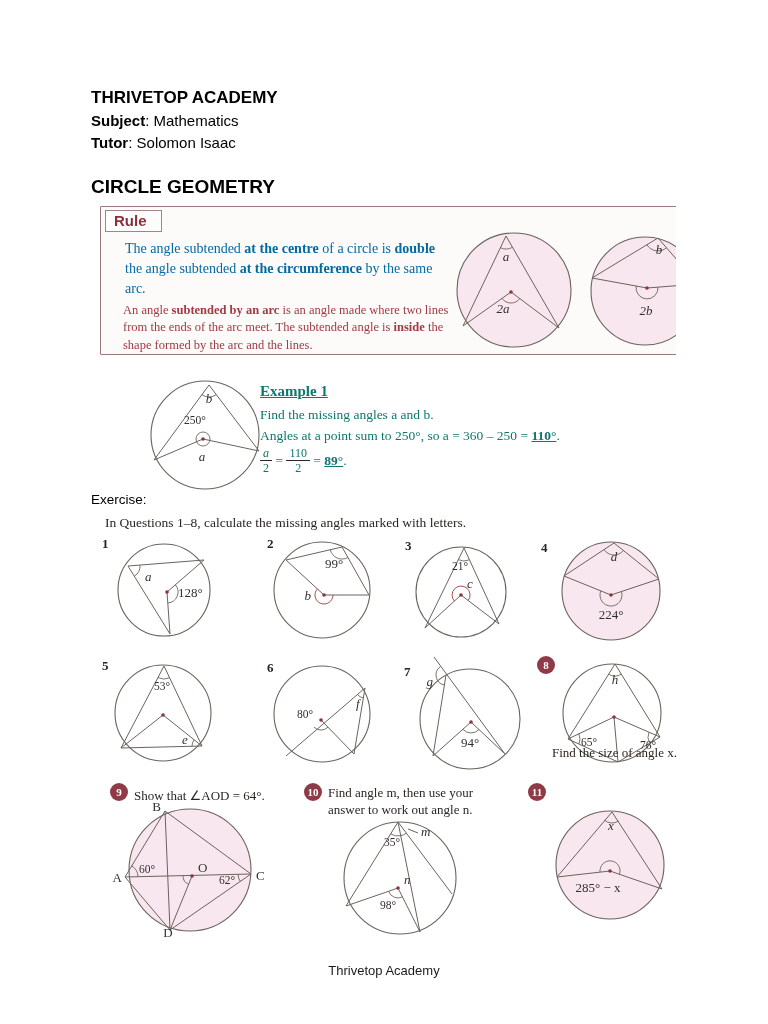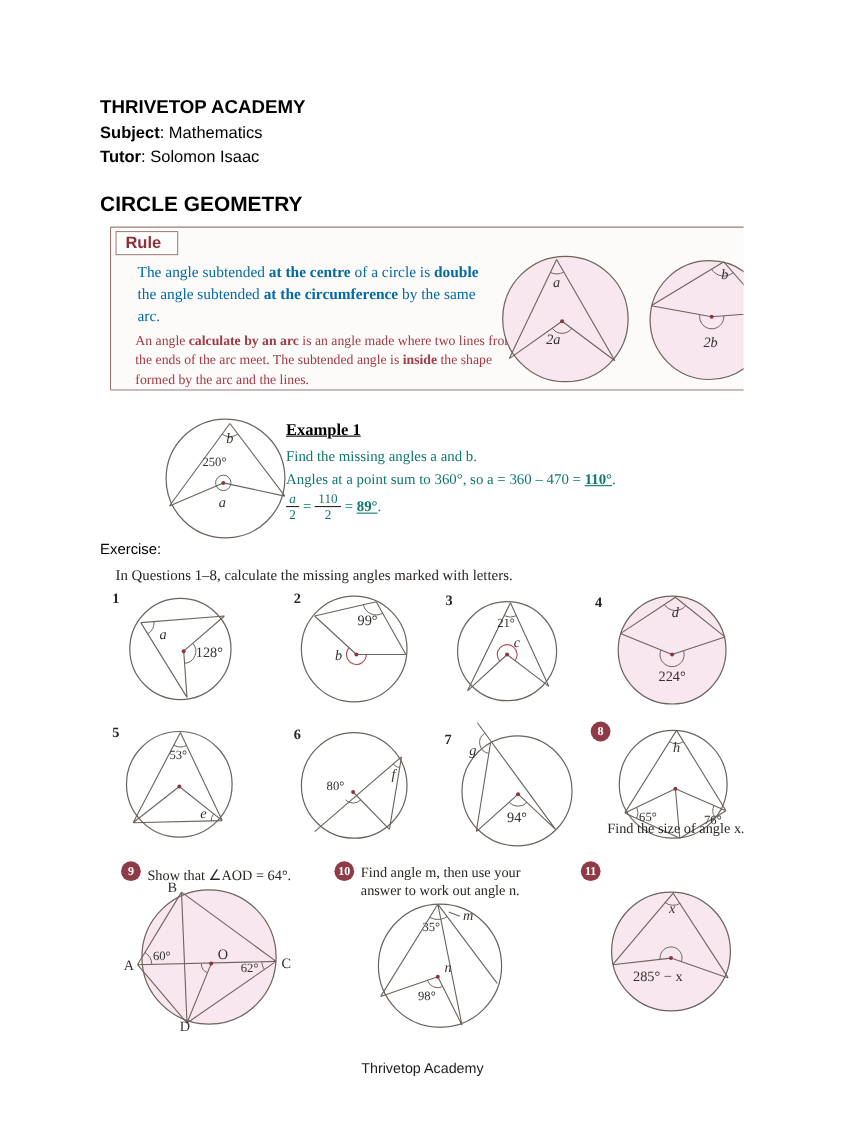--- a/index.html
+++ b/index.html
@@ -15,21 +15,21 @@
   .sec-title{left:91px;top:176px;font:bold 19px "Liberation Sans",sans-serif;color:#000;}
   
   .rulebox{left:100px;top:206px;width:609px;height:147px;background:#fdfbfa;
            border:1.5px solid #9b7b78;border-radius:1px;}
   .ruletab{position:absolute;left:4px;top:3px;padding:1px 14px 2px 8px;background:#fefdfd;
            border:1px solid #a08582;font:bold 15px "Liberation Sans",sans-serif;color:#8e2f3c;}
   .rule-p1{position:absolute;left:24px;top:32px;width:322px;font-size:14px;line-height:1.42;color:#0369a1;}
   .rule-p2{position:absolute;left:22px;top:95px;width:348px;font-size:12.5px;line-height:1.38;color:#a03a44;}
   .rule-p1 b,.rule-p2 b{font-weight:bold;}
   
-  .ex-head{left:260px;top:383px;font-size:15px;font-weight:bold;text-decoration:underline;color:#000000;}
+  .ex-head{left:260px;top:383px;font-size:15px;font-weight:bold;text-decoration:underline;color:#0f766e;}
   .ex-line{font-size:13.5px;color:#0f766e;}
   .ex1{left:260px;top:407px;}
   .ex2{left:260px;top:428px;}
   .ex3{left:260px;top:447px;}
   .ans{font-weight:bold;text-decoration:underline;}
   .frac{display:inline-block;text-align:center;vertical-align:-0.62em;line-height:1;font-size:12px;}
   .frac .fn{display:block;border-bottom:1px solid #2b2522;padding:0 3px 1px;}
   .frac .fd{display:block;padding:1px 3px 0;}
   
   .ex-label{left:91px;top:492px;font:13.5px "Liberation Sans",sans-serif;color:#000;}
@@ -57,21 +57,21 @@
 <div class="page">
 
   <div class="abs h-title">THRIVETOP ACADEMY</div>
   <div class="abs h-line h-sub"><b>Subject</b><span>: Mathematics</span></div>
   <div class="abs h-line h-tut"><b>Tutor</b><span>: Solomon Isaac</span></div>
   <div class="abs sec-title">CIRCLE GEOMETRY</div>
 
   <div class="abs rulebox">
     <div class="ruletab">Rule</div>
     <div class="rule-p1"><span>The angle subtended </span><b>at the centre</b><span> of a circle is </span><b>double</b><span> the angle subtended </span><b>at the circumference</b><span> by the same arc.</span></div>
-    <div class="rule-p2"><span>An angle </span><b>calculate by an arc</b><span> is an angle made where two lines from the ends of the arc meet.  The subtended angle is </span><b>inside</b><span> the shape formed by the arc and the lines.</span></div>
+    <div class="rule-p2"><span>An angle </span><b>subtended by an arc</b><span> is an angle made where two lines from the ends of the arc meet.  The subtended angle is </span><b>inside</b><span> the shape formed by the arc and the lines.</span></div>
 
     <svg style="left:352px;top:20px;" width="122" height="124" viewBox="0 0 122 124">
       <circle class="cir pink" cx="61" cy="63" r="57"></circle>
       <path class="ln" d="M53 9 L10 99 M53 9 L106 101 M58 65 L10 99 M58 65 L106 101"></path>
       <path class="arc" d="M47.4 20.7 A13 13 0 0 0 59.5 20.3"></path>
       <path class="arc" d="M49 71.4 A11 11 0 0 0 66.8 71.6"></path>
       <circle class="dot" cx="58" cy="65" r="1.8"></circle>
       <text class="it" x="53" y="34" text-anchor="middle">a</text>
       <text class="it" x="50" y="86" text-anchor="middle">2a</text>
     </svg>
@@ -92,21 +92,21 @@
     <path class="ln" d="M62 7 L7 82 M62 7 L112 73 M56 61 L7 82 M56 61 L112 73"></path>
     <path class="arc" d="M54.9 16.7 A12 12 0 0 0 69.2 16.6"></path>
     <circle class="arc" cx="56" cy="61" r="7"></circle>
     <circle class="dot" cx="56" cy="61" r="1.8"></circle>
     <text class="it" x="62" y="25" text-anchor="middle">b</text>
     <text class="sm" x="37" y="46">250°</text>
     <text class="it" x="55" y="83" text-anchor="middle">a</text>
   </svg>
   <div class="abs ex-head">Example 1</div>
   <div class="abs ex-line ex1">Find the missing angles a and b.</div>
-  <div class="abs ex-line ex2"><span>Angles at a point sum to 360°, so a = 360 – 470 = </span><span class="ans">110°</span><span>.</span></div>
+  <div class="abs ex-line ex2"><span>Angles at a point sum to 250°, so a = 360 – 250 = </span><span class="ans">110°</span><span>.</span></div>
   <div class="abs ex-line ex3"><span class="frac"><span class="fn" style="font-style:italic">a</span><span class="fd">2</span></span><span> = </span><span class="frac"><span class="fn">110</span><span class="fd">2</span></span><span> = </span><span class="ans">89°</span><span>.</span></div>
 
   <div class="abs ex-label">Exercise:</div>
   <div class="abs ex-intro">In Questions 1–8, calculate the missing angles marked with letters.</div>
 
   <div class="qnum" style="left:102px;top:536px;">1</div>
   <svg style="left:112px;top:540px;" width="100" height="98" viewBox="0 0 100 98">
     <circle class="cir" cx="52" cy="50" r="46"></circle>
     <path class="ln" d="M16 26 L92 20 M16 26 L58 94 M55 52 L92 20 M55 52 L58 94"></path>
     <path class="arc" d="M28 25.1 A12 12 0 0 1 22.3 36.2"></path>

